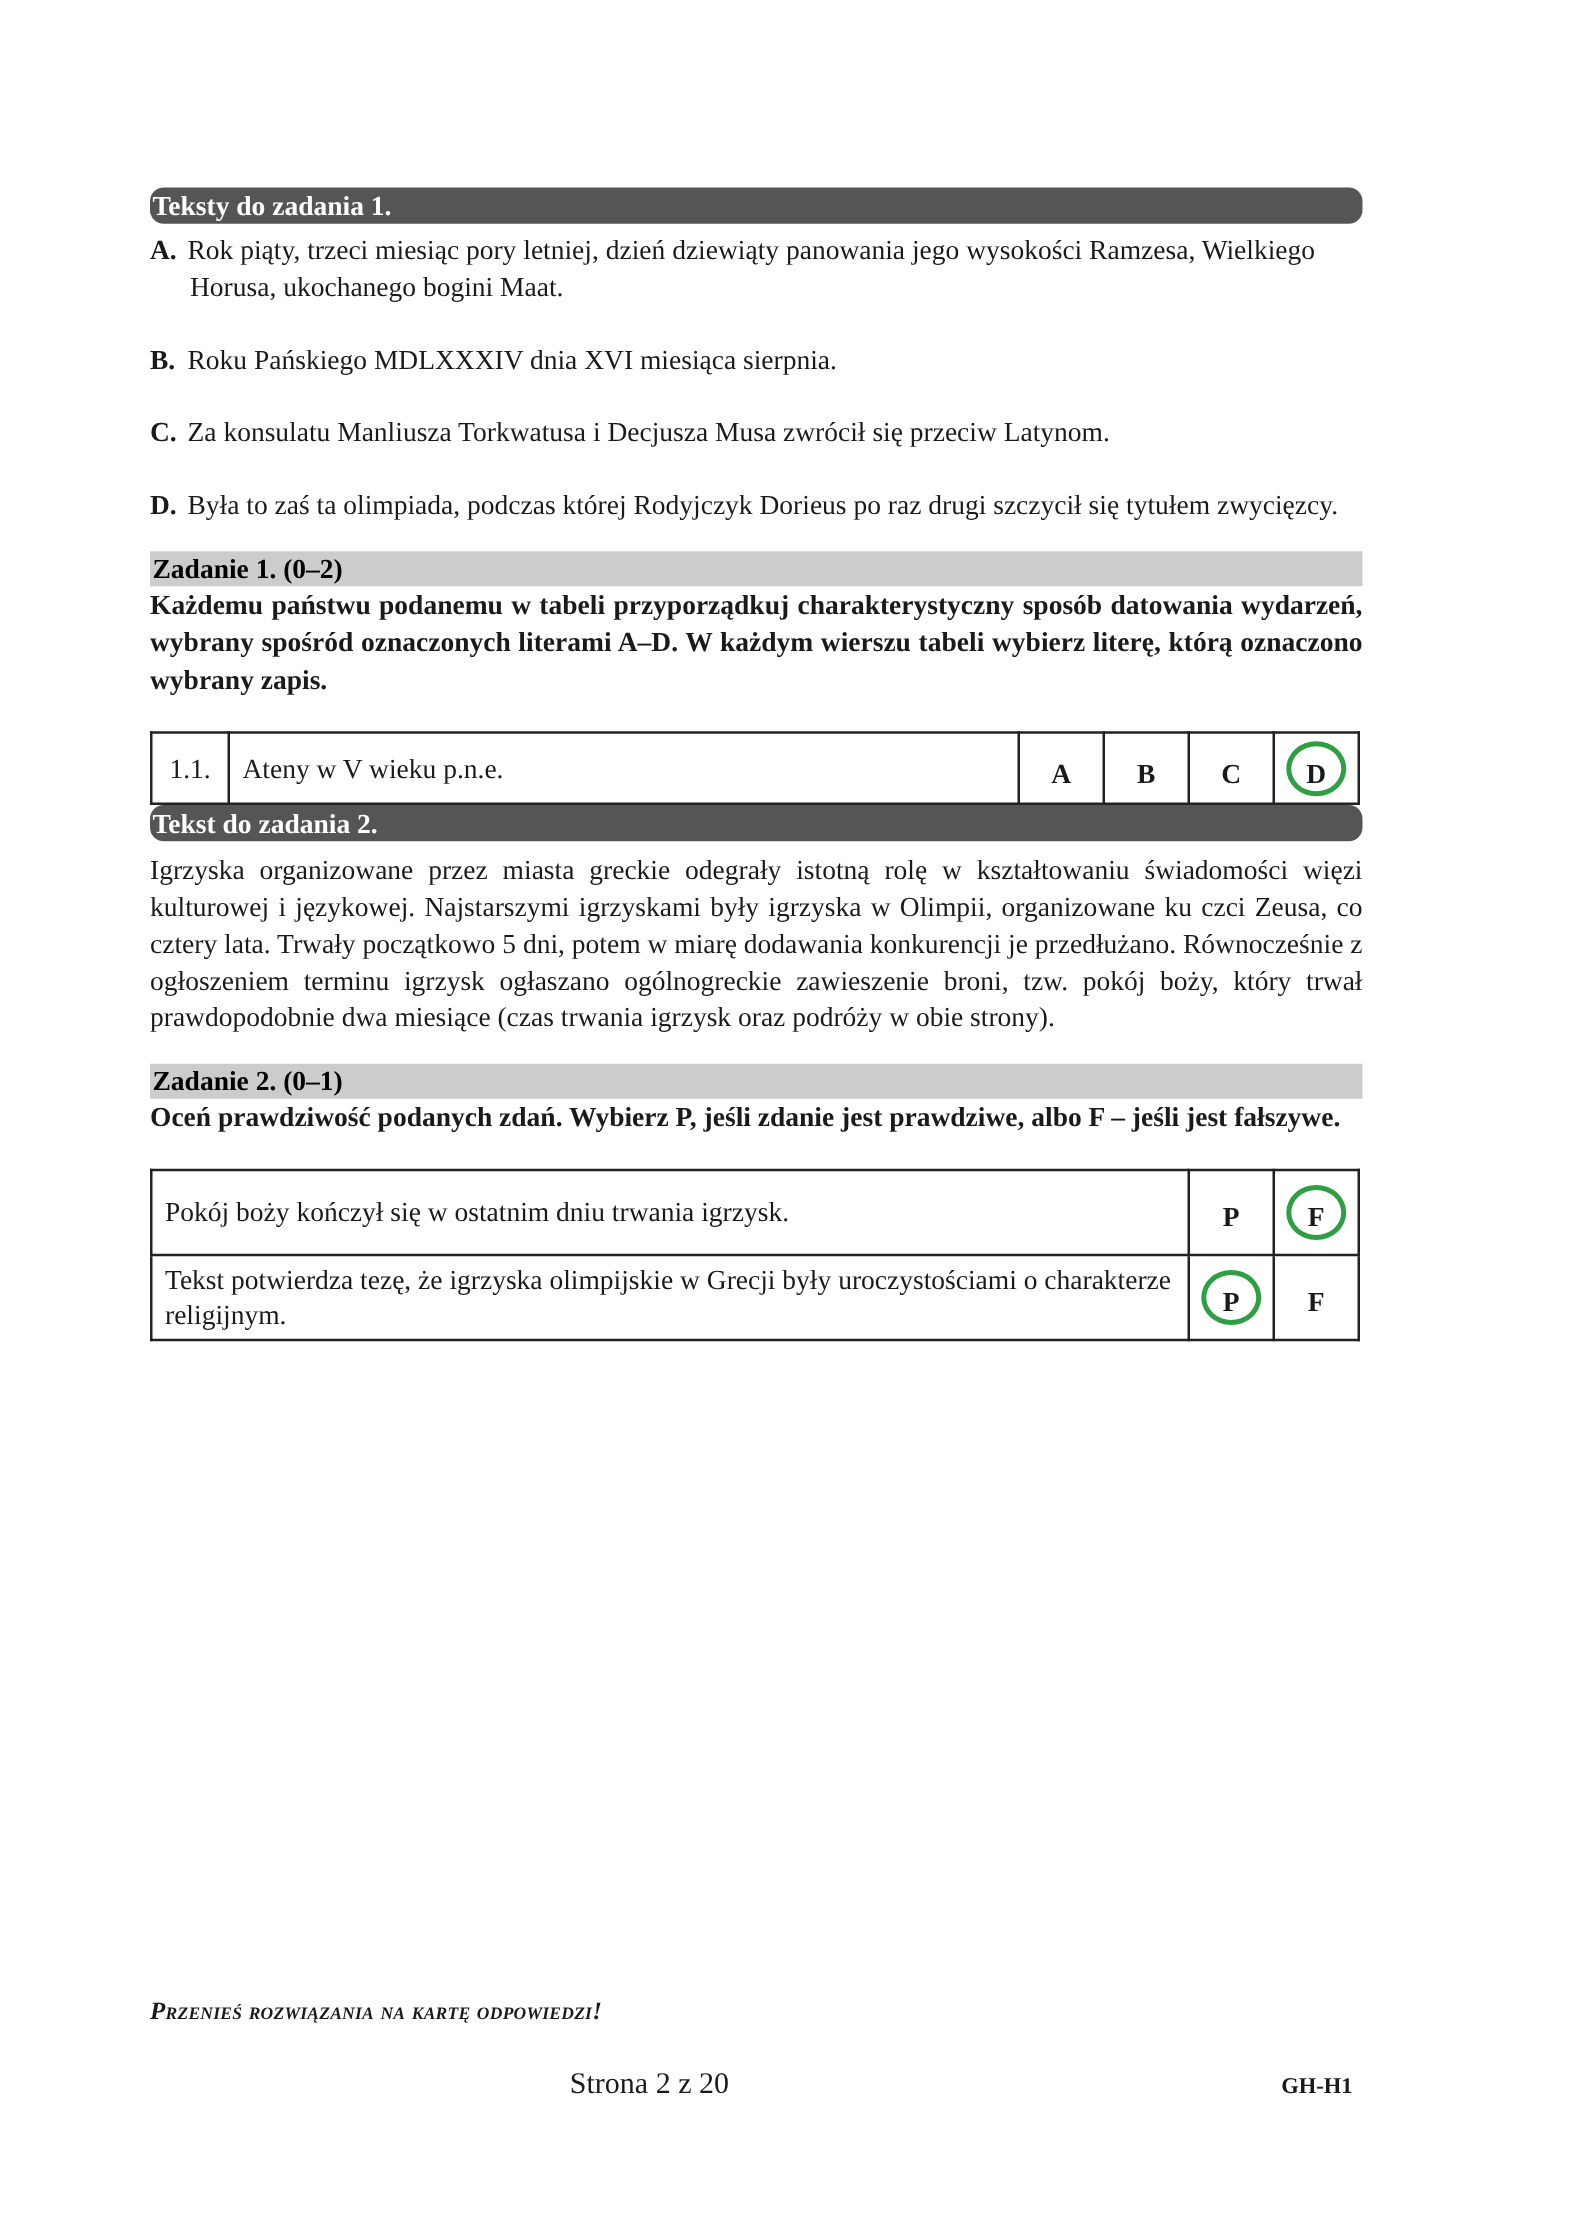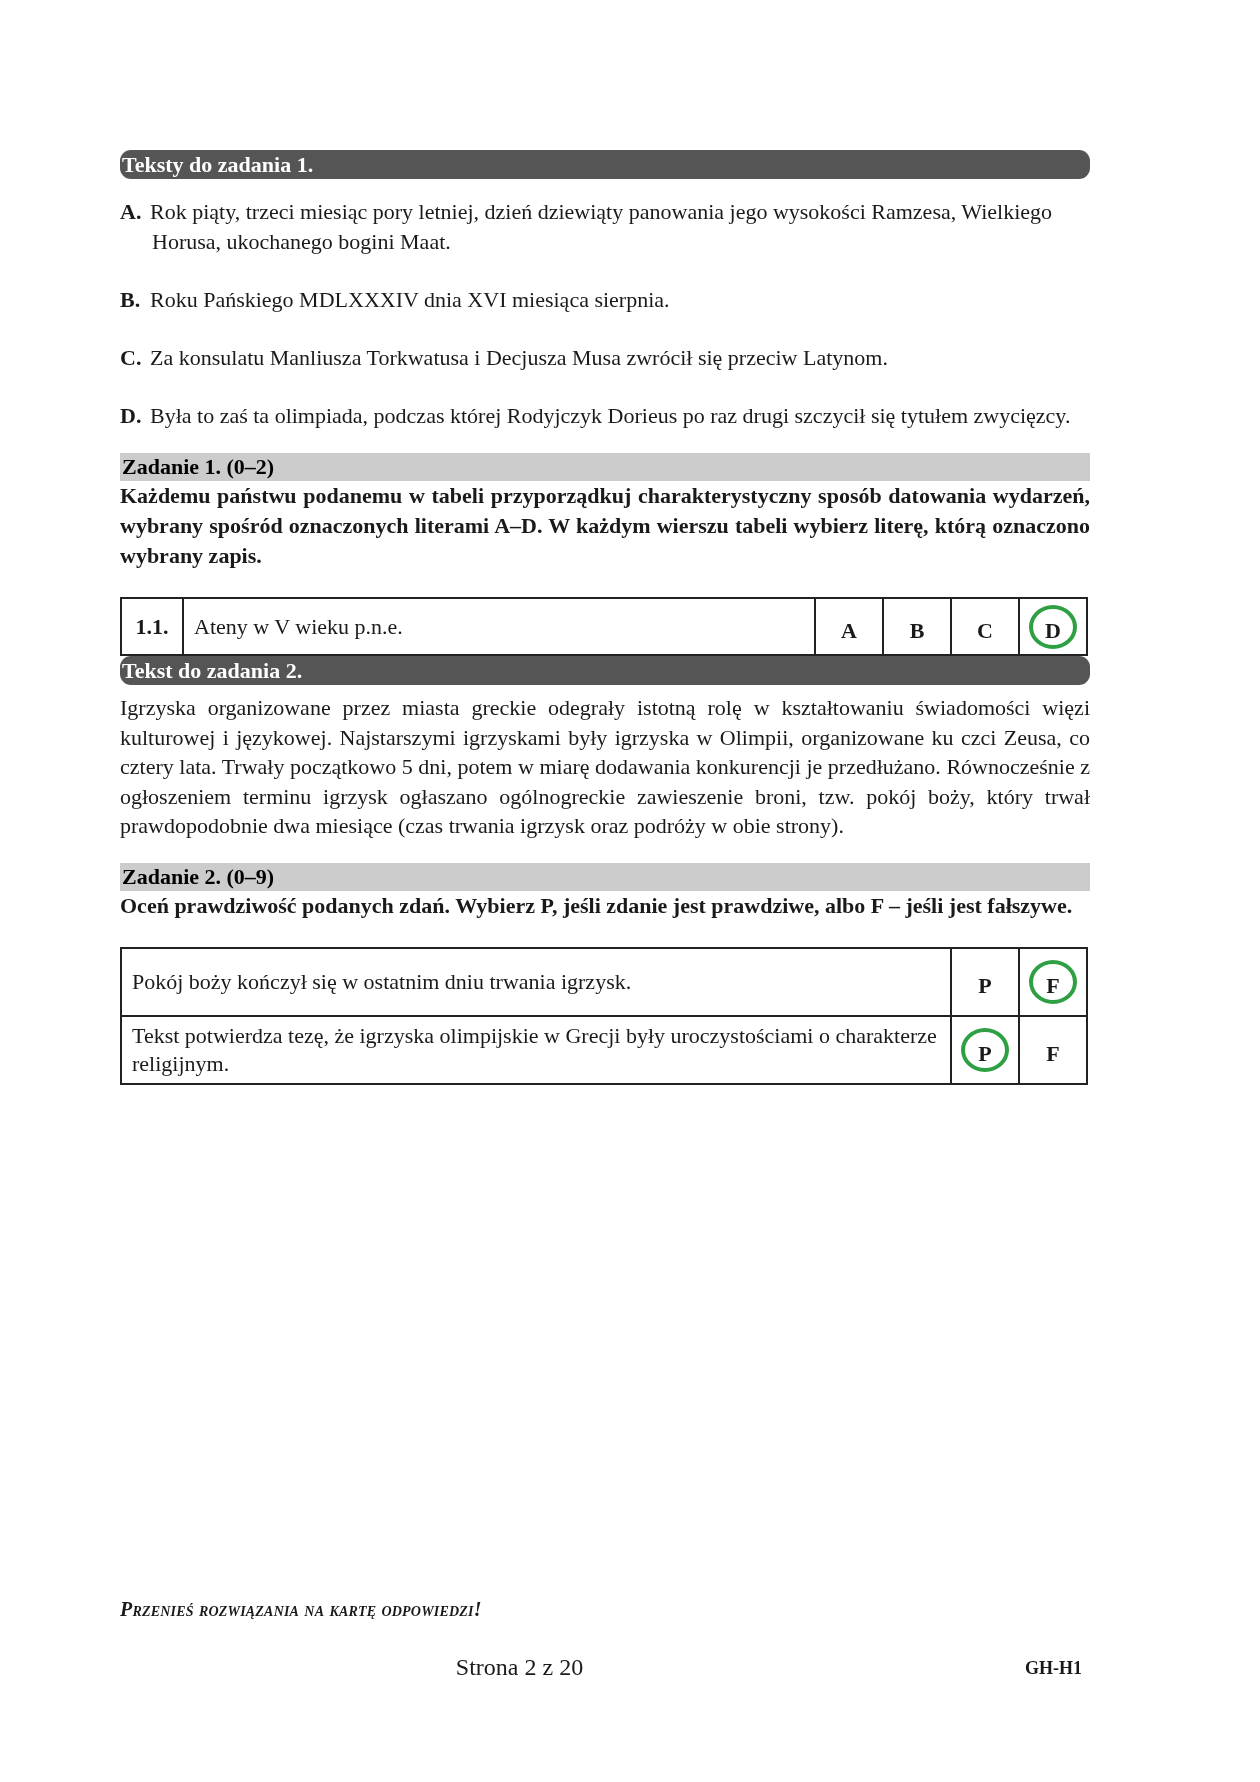--- a/index.html
+++ b/index.html
@@ -7,38 +7,38 @@
   .page { position: absolute; left: 120px; top: 150px; width: 970px; }
   .bar-dark { background: #555555; color: #ffffff; font-weight: bold; font-size: 22px; height: 29px; line-height: 29px; padding-left: 2px; border-radius: 11px; }
   .bar-light { background: #cccccc; color: #000000; font-weight: bold; font-size: 22px; height: 28px; line-height: 28px; padding-left: 2px; }
   .text-item { font-size: 22px; line-height: 30px; padding-left: 32px; text-indent: -32px; margin-left: 0; }
   .text-item .lbl { font-weight: bold; display: inline-block; width: 30px; text-indent: 0; }
   .instr { font-weight: bold; font-size: 22px; line-height: 30px; text-align: justify; }
   .para { font-size: 22px; line-height: 29.5px; text-align: justify; }
   table { border-collapse: collapse; width: 968px; }
   td { border: 2px solid #222; font-size: 22px; }
   .t1 td { height: 53px; }
-  .num { width: 58px; text-align: center; font-weight: bold; }
+  .num { width: 58px; text-align: center; font-weight: normal; }
   .opt { width: 64px; text-align: center; font-weight: bold; position: relative; }
   .choice { display: inline-block; width: 48px; height: 44px; line-height: 44px; border-radius: 50%; border: 4px solid transparent; box-sizing: border-box; }
   .choice.sel { border-color: #2ea043; }
   .t2 td { height: 62px; }
   .t2 .stmt { padding: 2px 10px; line-height: 28px; }
   .footer-note { position: absolute; left: 120px; top: 1598px; font-style: italic; font-weight: bold; font-size: 20px; font-variant: small-caps; letter-spacing: 0.2px; }
   .pagenum { position: absolute; left: 0; width: 1039px; top: 1654px; text-align: center; font-size: 24px; }
   .code { position: absolute; left: 1025px; top: 1658px; font-weight: bold; font-size: 18px; }
 </style>
 </head>
 <body>
 
 <div class="page">
 
   <div class="bar-dark" style="margin-top:0;">Teksty do zadania 1.</div>
 
-  <div style="margin-top:18px;">
+  <div style="margin-top:6px;">
     <div class="text-item" style="margin-bottom:28px;">
       <span class="lbl">A.</span><span>Rok piąty, trzeci miesiąc pory letniej, dzień dziewiąty panowania jego wysokości Ramzesa, Wielkiego Horusa, ukochanego bogini Maat.</span>
     </div>
     <div class="text-item" style="margin-bottom:28px;">
       <span class="lbl">B.</span><span>Roku Pańskiego MDLXXXIV dnia XVI miesiąca sierpnia.</span>
     </div>
     <div class="text-item" style="margin-bottom:28px;">
       <span class="lbl">C.</span><span>Za konsulatu Manliusza Torkwatusa i Decjusza Musa zwrócił się przeciw Latynom.</span>
     </div>
     <div class="text-item">
@@ -58,21 +58,21 @@
       <td class="opt"><span class="choice">B</span></td>
       <td class="opt"><span class="choice">C</span></td>
       <td class="opt"><span class="choice sel" style="border-color: rgb(46, 160, 67);">D</span></td>
     </tr>
   </tbody>
     </table>
 
   <div class="bar-dark" style="">Tekst do zadania 2.</div>
   <div class="para" style="margin-top:8px;">Igrzyska organizowane przez miasta greckie odegrały istotną rolę w kształtowaniu świadomości więzi kulturowej i językowej. Najstarszymi igrzyskami były igrzyska w Olimpii, organizowane ku czci Zeusa, co cztery lata. Trwały początkowo 5 dni, potem w miarę dodawania konkurencji je przedłużano. Równocześnie z ogłoszeniem terminu igrzysk ogłaszano ogólnogreckie zawieszenie broni, tzw. pokój boży, który trwał prawdopodobnie dwa miesiące (czas trwania igrzysk oraz podróży w obie strony).</div>
 
-  <div class="bar-light" style="margin-top:22px;">Zadanie 2. (0–9)</div>
+  <div class="bar-light" style="margin-top:22px;">Zadanie 2. (0–1)</div>
   <div class="instr">Oceń prawdziwość podanych zdań. Wybierz P, jeśli zdanie jest prawdziwe, albo F – jeśli jest fałszywe.</div>
 
   <table class="t2" style="margin-top:26px;">
     <tbody>
         <tr>
       <td class="stmt">Pokój boży kończył się w ostatnim dniu trwania igrzysk.</td>
       <td class="opt"><span class="choice">P</span></td>
       <td class="opt"><span class="choice sel" style="border-color: rgb(46, 160, 67);">F</span></td>
     </tr>
     <tr>

